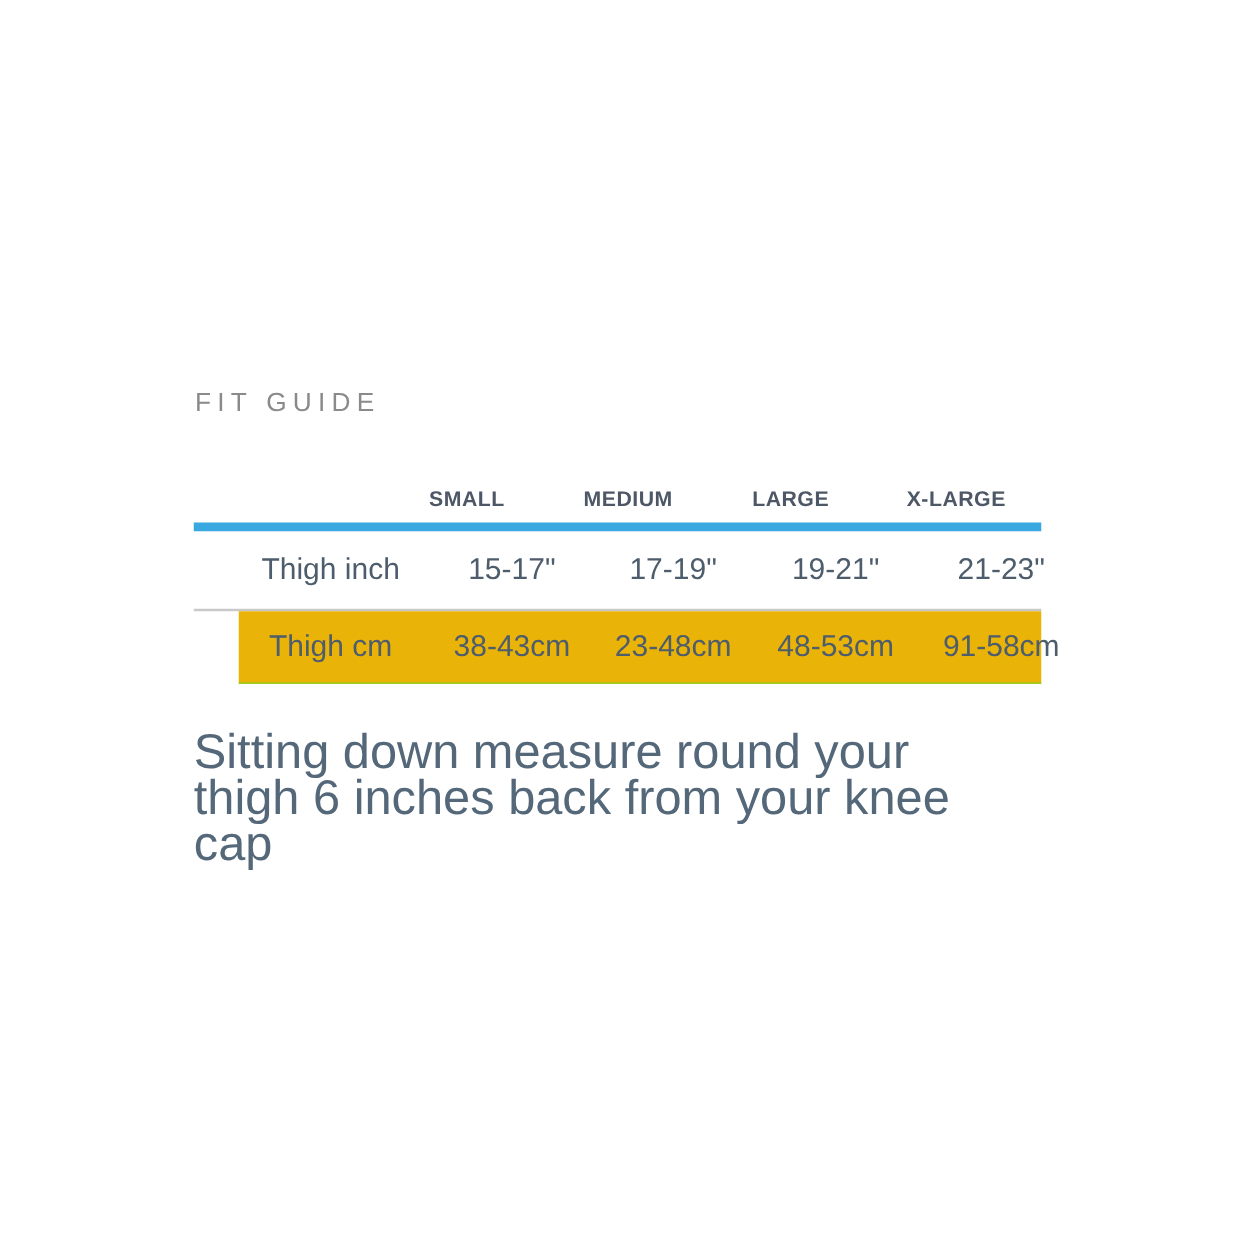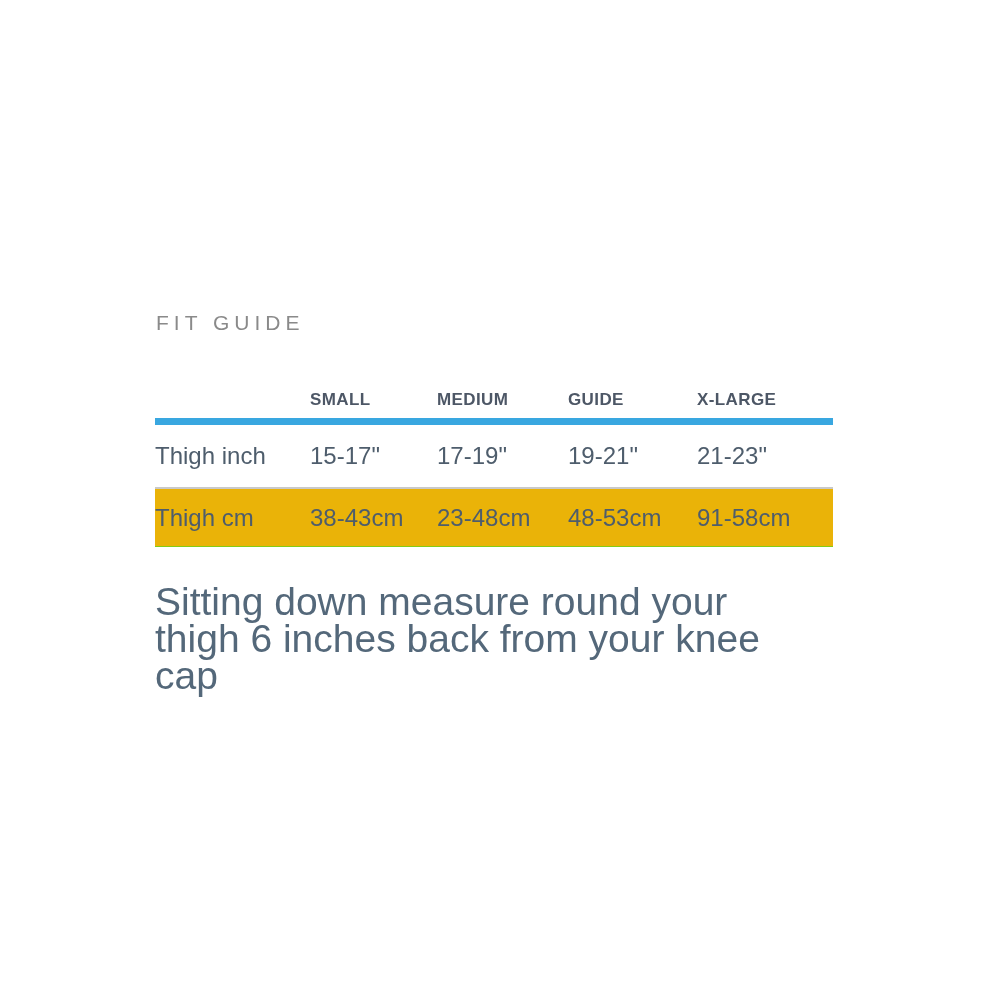--- a/index.html
+++ b/index.html
@@ -23,20 +23,21 @@
     font-size: 21px;
     font-weight: 400;
     letter-spacing: 5px;
     color: #8a8a8a;
   }
   .size-table {
     position: absolute;
     left: 155px;
     top: 380px;
     width: 678px;
+    text-align: center;
   }
   .t-row {
     display: grid;
     grid-template-columns: 155px 127px 131px 129px 136px;
     align-items: center;
   }
   .t-head {
     height: 38px;
   }
   .t-head .cell {
@@ -48,20 +49,21 @@
     padding-top: 2px;
   }
   .accent-rule {
     height: 7px;
     width: 678px;
     background: #39a7e0;
     border: none;
   }
   .t-body-row {
     height: 62px;
+    margin-left: 36px;
   }
   .t-body-row .cell {
     font-size: 24px;
     font-weight: 400;
     color: #4e5d6c;
   }
   .row-divider {
     height: 0;
     border-top: 2px solid #c9c9c9;
     width: 678px;
@@ -89,21 +91,21 @@
 <div class="canvas">
 
   <h2 class="section-title">FIT GUIDE</h2>
 
   <div class="size-table">
 
     <div class="t-row t-head">
       <div class="cell"></div>
       <div class="cell">SMALL</div>
       <div class="cell">MEDIUM</div>
-      <div class="cell">GUIDE</div>
+      <div class="cell">LARGE</div>
       <div class="cell">X-LARGE</div>
     </div>
 
     <div class="accent-rule" style="background: rgb(57, 167, 224);"></div>
 
     <div class="t-row t-body-row">
       <div class="cell row-label">Thigh inch</div>
       <div class="cell">15-17"</div>
       <div class="cell">17-19"</div>
       <div class="cell">19-21"</div>

